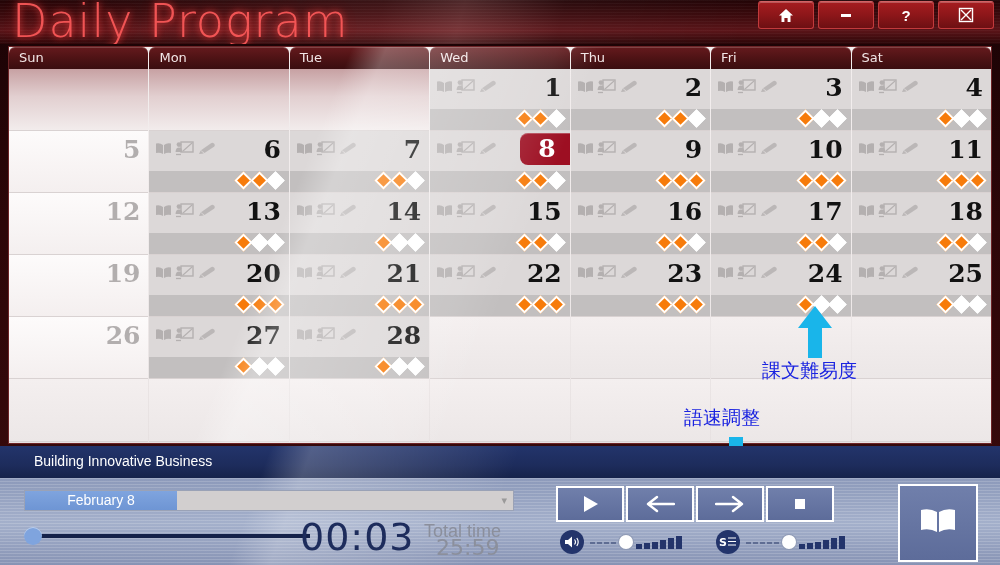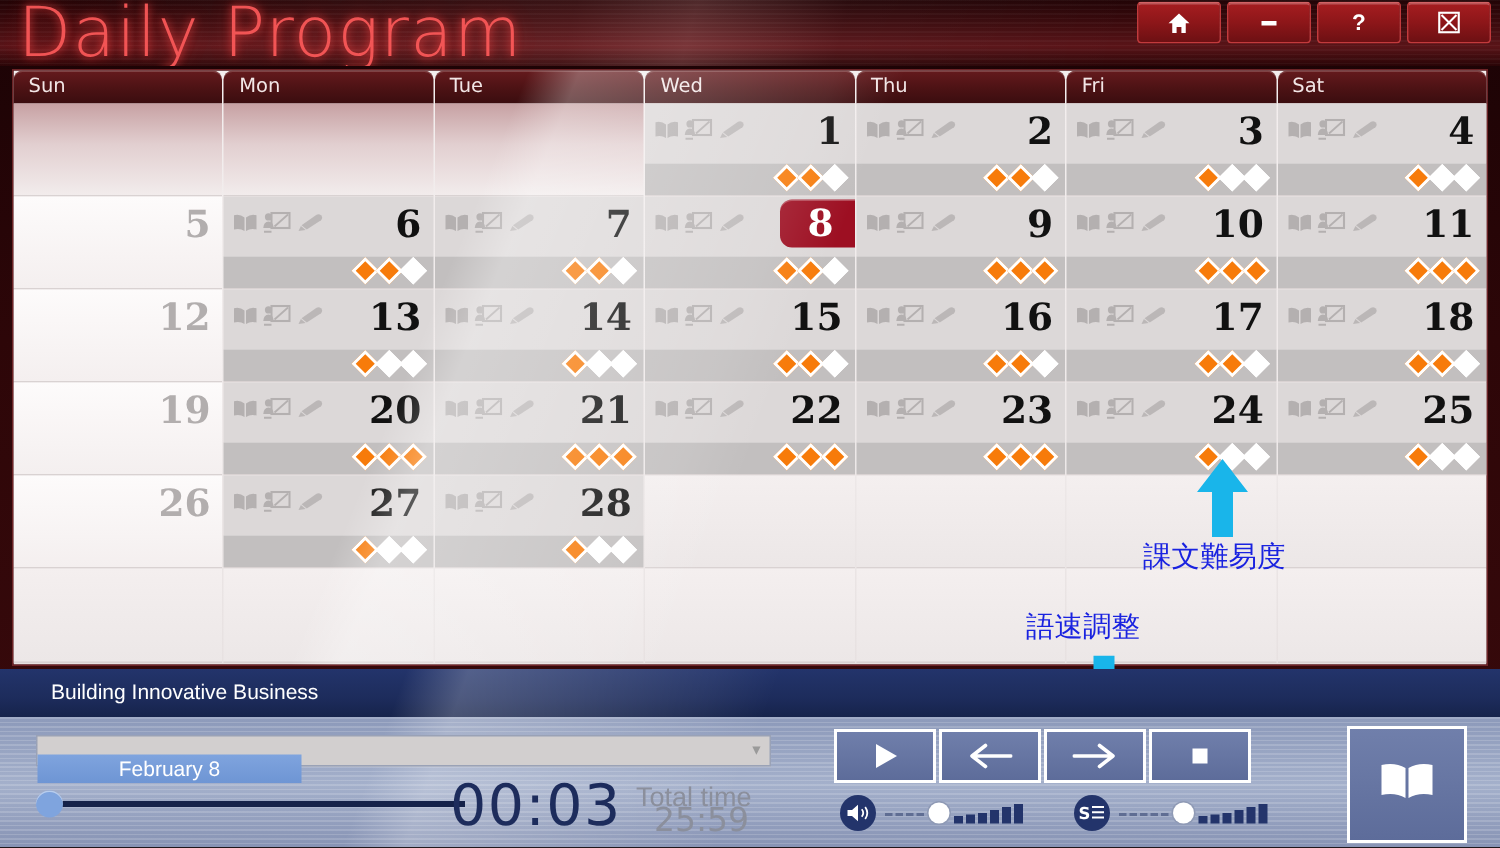--- a/index.html
+++ b/index.html
@@ -90,23 +90,23 @@
      rgba(255,255,255,.22) 30%,rgba(255,255,255,.05) 46%,rgba(255,255,255,0) 50%);}
   .player-lines{position:absolute;left:0;top:32px;width:1000px;height:87px;pointer-events:none;
      background:repeating-linear-gradient(180deg,rgba(255,255,255,.16) 0px,rgba(255,255,255,.16) 1px,
      rgba(0,0,0,0) 1px,rgba(0,0,0,0) 3px);}
   .lesson-bar{position:absolute;left:0;top:0;width:1000px;height:32px;
      background:linear-gradient(180deg,#23346b 0%,#1d2c5c 60%,#16234b 100%);}
   .lesson-title{position:absolute;left:34px;top:7px;color:#fff;font-size:14px;}
 
   .select{position:absolute;left:24px;top:490px;width:490px;height:21px;
      background:#d2cfcf;border:1px solid #9aa2b6;box-sizing:border-box;}
-  .select-val{position:absolute;left:0;top:0;width:176px;height:19px;
+  .select-val{position:absolute;left:0;top:0;width:152px;height:19px;
      background:linear-gradient(180deg,#7fa4de 0%,#6e95d4 100%);
-     color:#fff;font-size:14px;line-height:19px;text-align:center;margin-top:12px;}
+     color:#fff;font-size:14px;line-height:19px;text-align:center;}
   .select-arrow{position:absolute;right:6px;top:4px;color:#9a9a9a;font-size:11px;line-height:11px;}
 
   .progress{position:absolute;left:24px;top:530px;width:290px;height:10px;}
   .prog-track{position:absolute;left:8px;top:4px;width:278px;height:4px;background:#15224a;}
   .prog-knob{position:absolute;left:0px;top:-3px;width:18px;height:18px;border-radius:50%;
      background:#7fa4de;box-shadow:inset 0 1px 0 rgba(255,255,255,.45);}
   .time-cur{position:absolute;left:300px;top:515px;font-size:38px;color:#1d2c5c;
      font-family:"DejaVu Sans",sans-serif;letter-spacing:1px;}
   .tt-label{position:absolute;left:424px;top:521px;font-size:18px;color:#8b8f9c;}
   .tt-val{position:absolute;left:436px;top:535px;font-size:22px;color:#8b8f9c;

